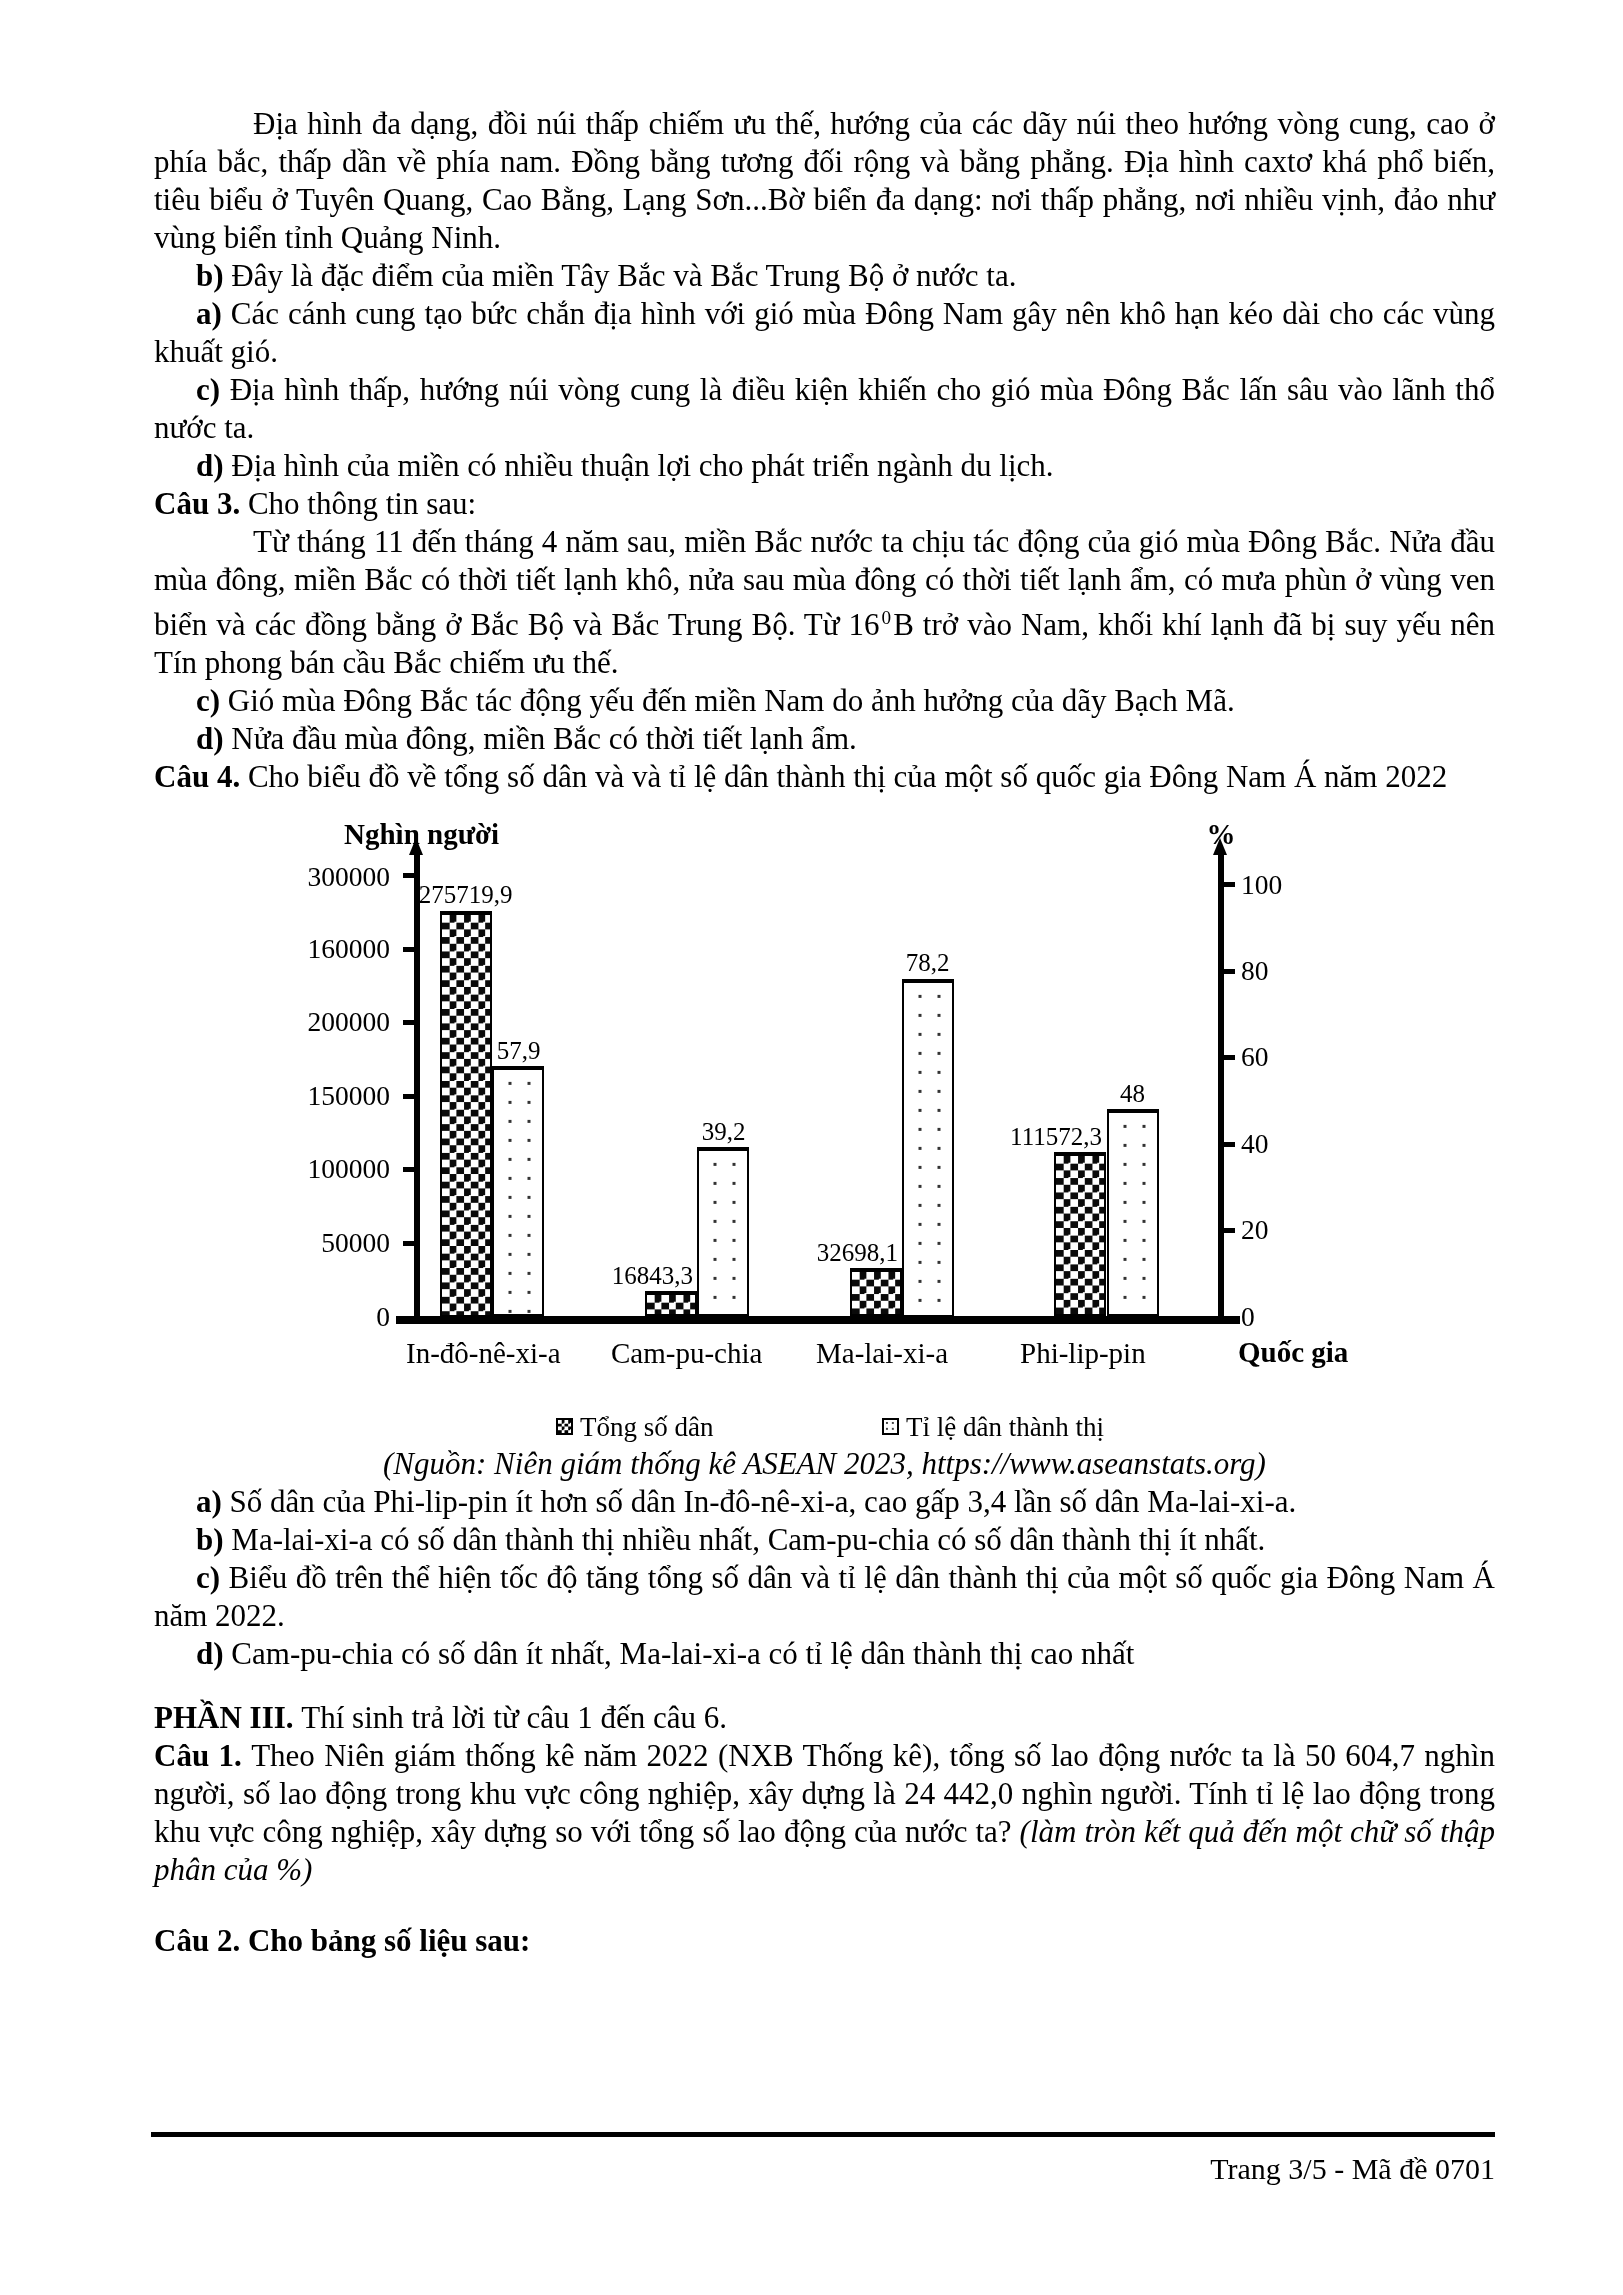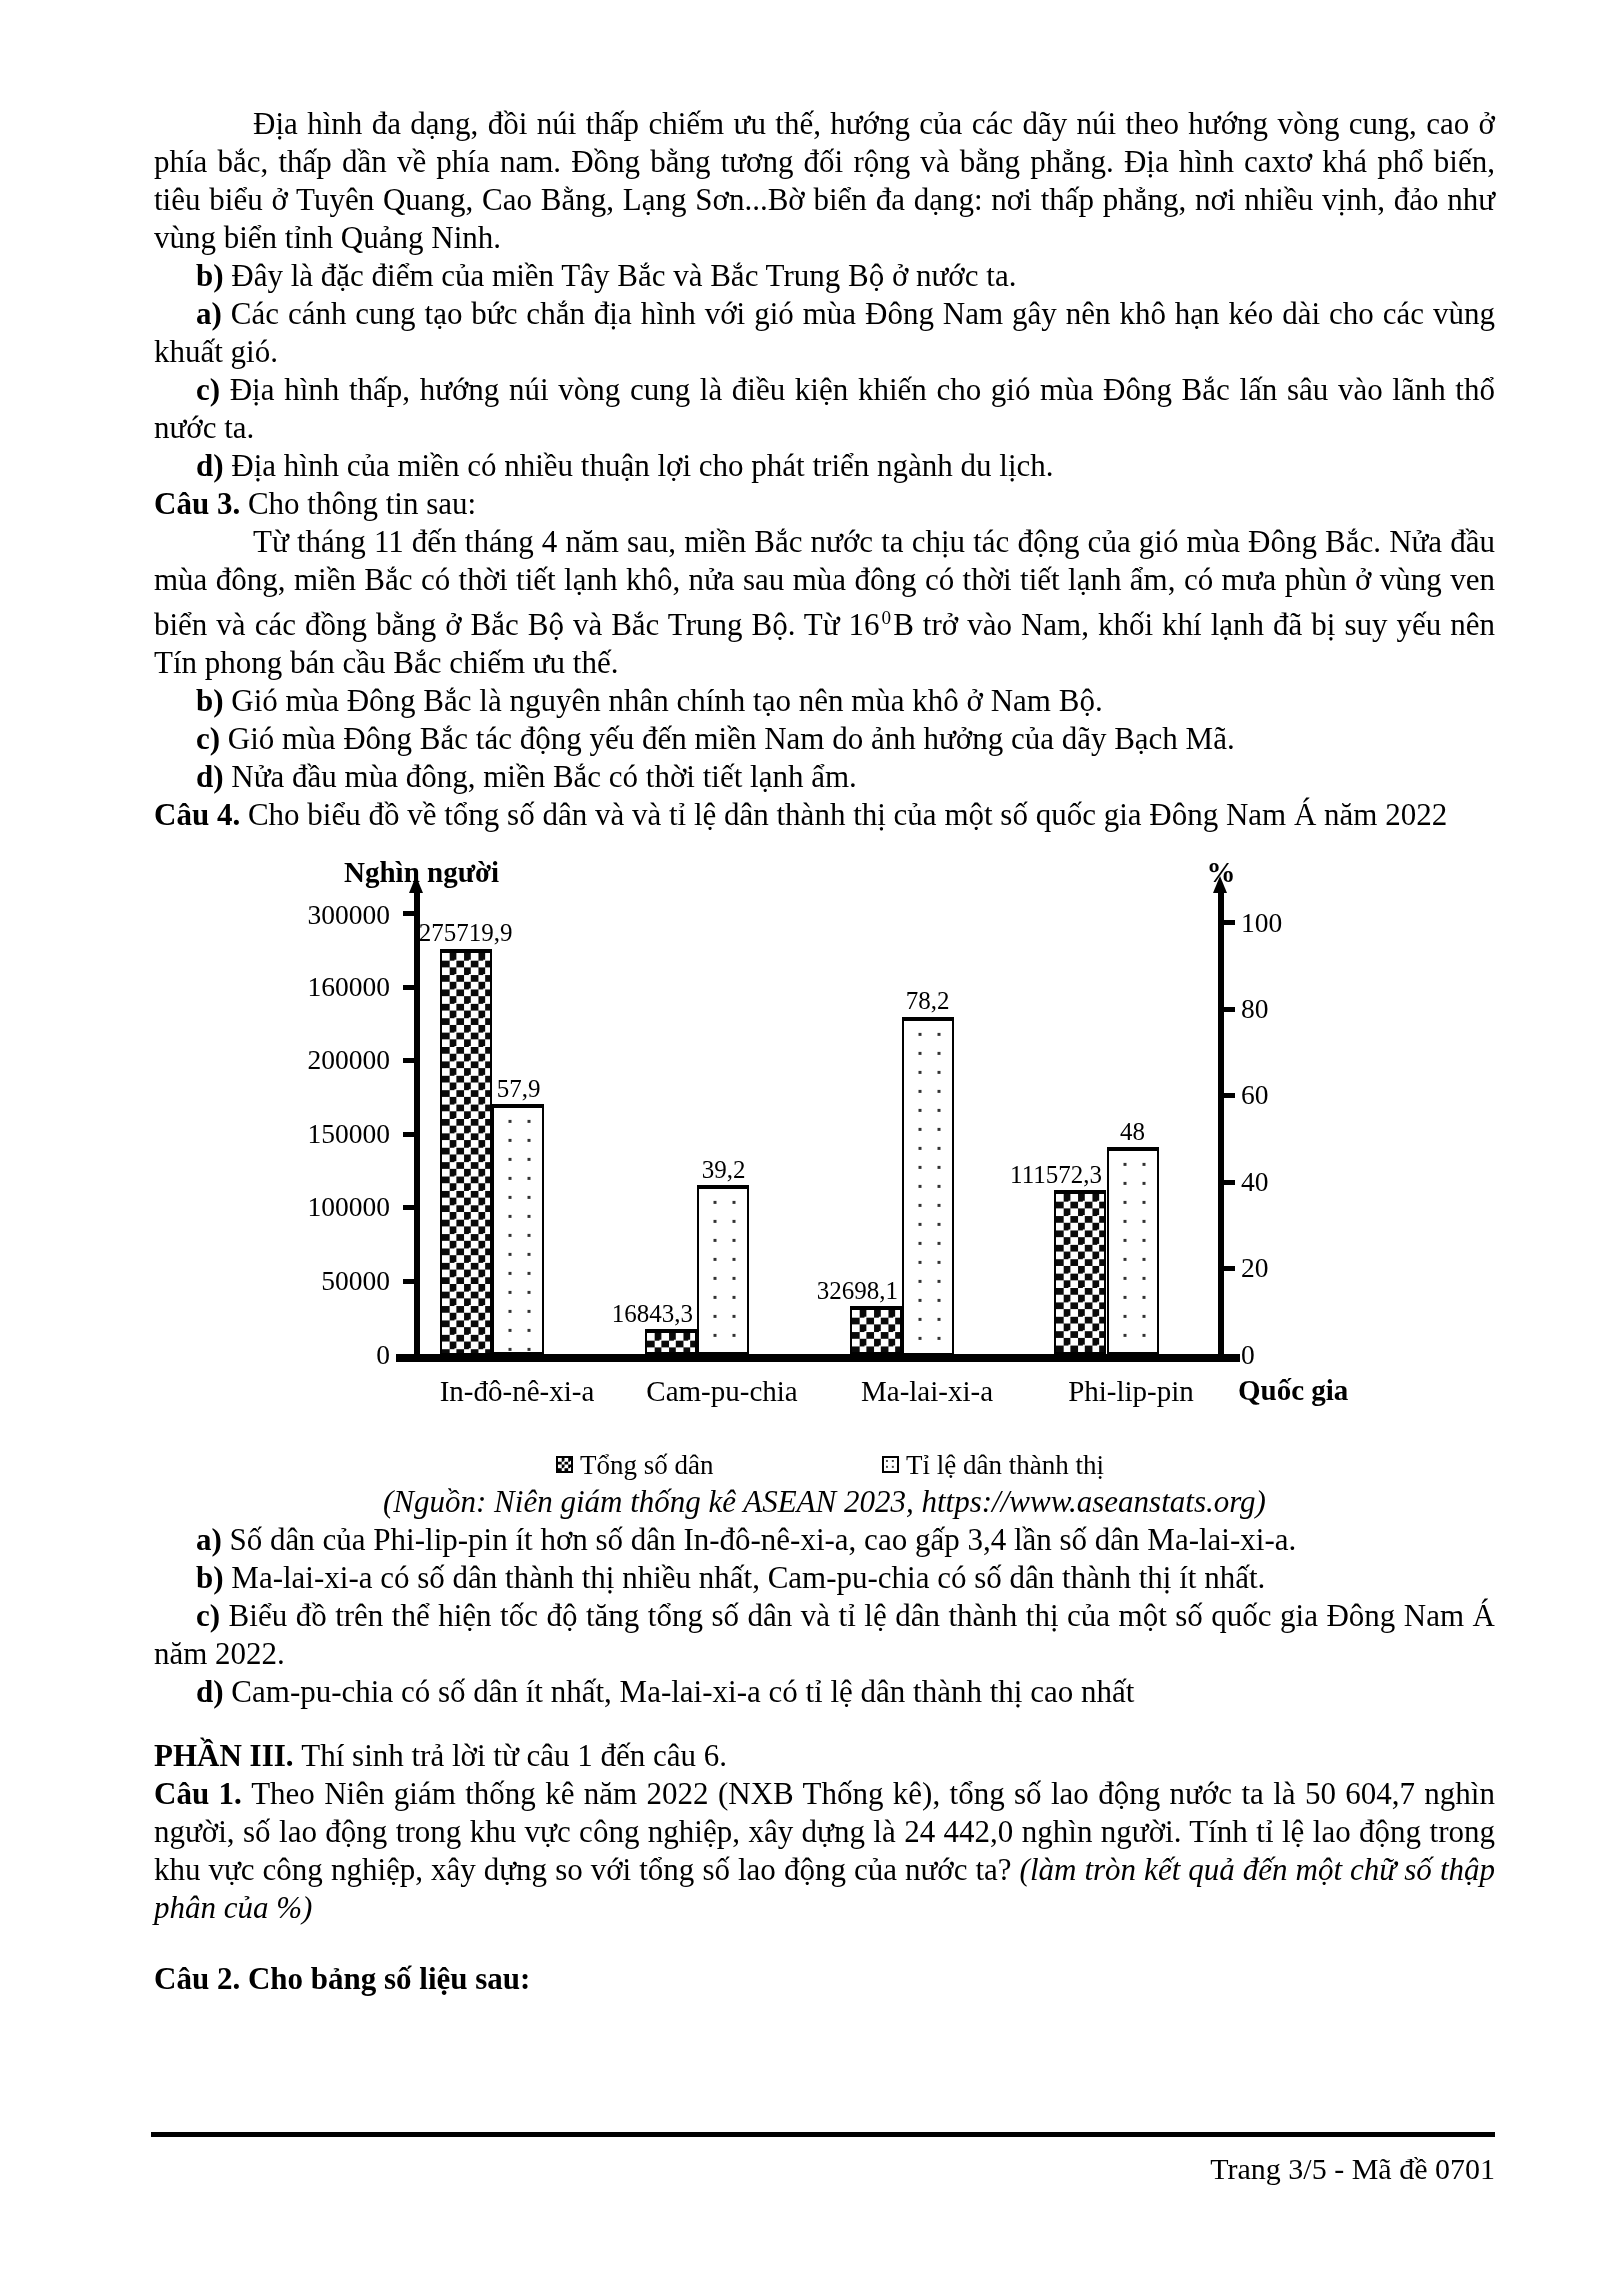--- a/index.html
+++ b/index.html
@@ -29,21 +29,21 @@
   .axis-arrow{width:0;height:0;border-left:7.9px solid transparent;border-right:7.9px solid transparent;border-bottom:17px solid #000;background:none !important;}
   .axis-title{font-size:29px;font-weight:bold;line-height:33px;white-space:nowrap;}
   .ticklabel{font-size:27.5px;line-height:31px;}
   .tl-left{text-align:right;}
   .tl-right{text-align:left;}
   .bar{border:2px solid #000;border-top-width:4.6px;}
   .pat-checker{background-color:#fff;background-image:conic-gradient(#0a0a0a 25%,#fff 0 50%,#0a0a0a 0 75%,#fff 0);background-size:14.4px 14.4px;}
   .pat-dots{background-color:#fff;background-image:radial-gradient(circle,#333 1.5px,transparent 1.9px);background-size:19px 19px;background-position:6.5px 3.9px;}
   .val{font-size:25px;line-height:29px;text-align:center;white-space:nowrap;}
   .val-clamp{text-align:right;}
-  .cat{font-size:29px;line-height:34px;text-align:center;white-space:nowrap;}
+  .cat{font-size:29px;line-height:34px;text-align:left;white-space:nowrap;}
   .legend-marker{width:17px;height:17px;border:2px solid #000;}
   .lm-checker{background-color:#fff;background-image:conic-gradient(#000 25%,#fff 0 50%,#000 0 75%,#fff 0);background-size:6.5px 6.5px;}
   .lm-dots{background-color:#fff;background-image:radial-gradient(circle,#444 1px,transparent 1.4px);background-size:5.9px 5.9px;}
   .legend-label{font-size:27px;line-height:30px;white-space:nowrap;}
 
   
   .footer{position:absolute; left:151px; right:128px; top:2132px;}
   .footer-rule{border-top:5.2px solid #000;}
   .footer-text{text-align:right; margin-top:13px; font-size:30px; line-height:37px;}
 </style>
@@ -55,21 +55,20 @@
   <p class="ind">Địa hình đa dạng, đồi núi thấp chiếm ưu thế, hướng của các dãy núi theo hướng vòng cung, cao ở phía bắc, thấp dần về phía nam. Đồng bằng tương đối rộng và bằng phẳng. Địa hình caxtơ khá phổ biến, tiêu biểu ở Tuyên Quang, Cao Bằng, Lạng Sơn...Bờ biển đa dạng: nơi thấp phẳng, nơi nhiều vịnh, đảo như vùng biển tỉnh Quảng Ninh.</p>
 
   <p class="opt"><b>b) </b><span>Đây là đặc điểm của miền Tây Bắc và Bắc Trung Bộ ở nước ta.</span></p>
   <p class="opt"><b>a) </b><span>Các cánh cung tạo bức chắn địa hình với gió mùa Đông Nam gây nên khô hạn kéo dài cho các vùng khuất gió.</span></p>
   <p class="opt"><b>c) </b><span>Địa hình thấp, hướng núi vòng cung là điều kiện khiến cho gió mùa Đông Bắc lấn sâu vào lãnh thổ nước ta.</span></p>
   <p class="opt"><b>d) </b><span>Địa hình của miền có nhiều thuận lợi cho phát triển ngành du lịch.</span></p>
 
   <p><b>Câu 3. </b><span>Cho thông tin sau:</span></p>
   <p class="ind"><span>Từ tháng 11 đến tháng 4 năm sau, miền Bắc nước ta chịu tác động của gió mùa Đông Bắc. Nửa đầu mùa đông, miền Bắc có thời tiết lạnh khô, nửa sau mùa đông có thời tiết lạnh ẩm, có mưa phùn ở vùng ven biển và các đồng bằng ở Bắc Bộ và Bắc Trung Bộ. Từ 16</span><sup class="deg">0</sup><span>B trở vào Nam, khối khí lạnh đã bị suy yếu nên Tín phong bán cầu Bắc chiếm ưu thế.</span></p>
 
-  <p class="opt"><b>b) </b><span>Gió mùa Đông Bắc là nguyên nhân chính tạo nên mùa khô ở Nam Bộ.</span></p>
   <p class="opt"><b>c) </b><span>Gió mùa Đông Bắc tác động yếu đến miền Nam do ảnh hưởng của dãy Bạch Mã.</span></p>
   <p class="opt"><b>d) </b><span>Nửa đầu mùa đông, miền Bắc có thời tiết lạnh ẩm.</span></p>
 
   <p><b>Câu 4. </b><span>Cho biểu đồ về tổng số dân và và tỉ lệ dân thành thị của một số quốc gia Đông Nam Á năm 2022</span></p>
 
   <div id="chart">
       <div class="axis-title" style="left: 190px; top: 22px;">Nghìn người</div>
       <div class="axis-title" style="left: 1031px; top: 22px; width: 72px; text-align: center;">%</div>
       <div class="axis-line" style="left: 260px; top: 59px; width: 5.9px; height: 461px;"></div>
       <div class="axis-line" style="left: 1064px; top: 59px; width: 5.9px; height: 461px;"></div>

